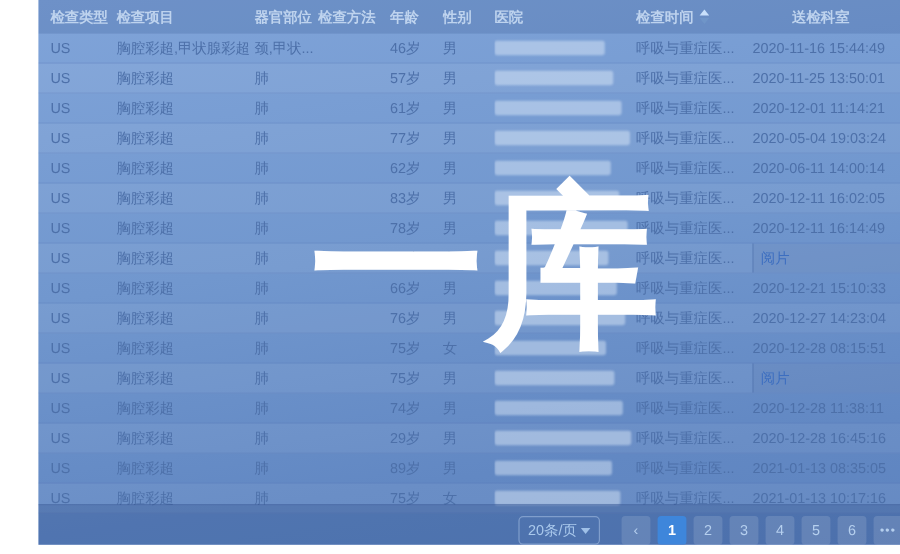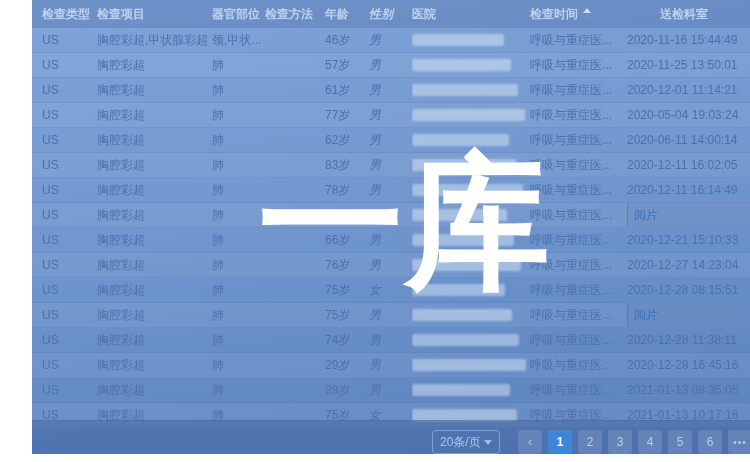--- a/index.html
+++ b/index.html
@@ -25,21 +25,21 @@
     color:#4d70a9; font-size:12px;
   }
   .trow.stripe { background:rgba(255,255,255,0.055); }
 
   .cell { white-space:nowrap; overflow:hidden; display:flex; align-items:center; height:100%; }
   .c-type     { width:65px;  padding-left:10px; }
   .c-item     { width:115px; }
   .c-organ    { width:53px;  }
   .c-method   { width:60px;  }
   .c-age      { width:44px;  }
-  .c-gender   { width:43px;font-style:italic;  }
+  .c-gender   { width:43px;  }
   .c-hospital { width:118px; }
   .c-dept     { width:97px;  }
   .c-time     { width:130px; }
   .c-action   { flex:1; border-left:1px solid rgba(60,92,155,0.35); padding-left:6px;
                 background:rgba(18,45,100,0.05); }
   .thead .c-action { background:none; }
 
   .redact {
     height:12px; border-radius:2px;
     background:rgba(236,245,255,0.42);

